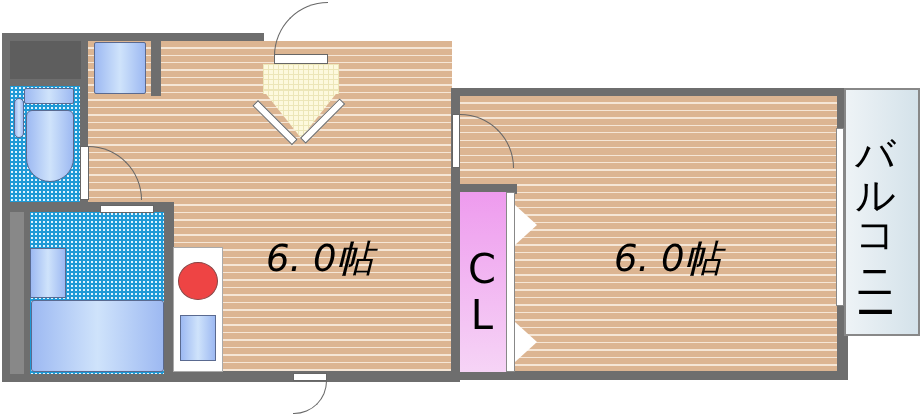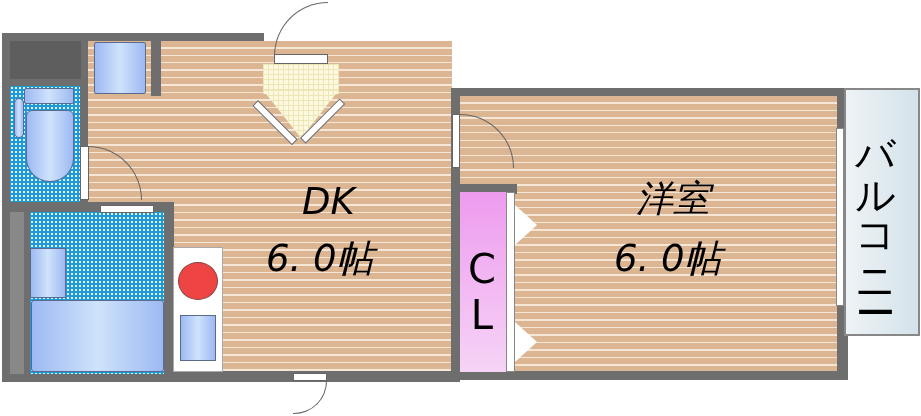--- a/index.html
+++ b/index.html
@@ -69,19 +69,17 @@
 
   <div class="abs wall" style="left:451px;top:184px;width:66px;height:10px;"></div>
   <div class="abs" style="left:460px;top:192px;width:46px;height:180px;background:linear-gradient(to bottom,#ee9bee,#f6d4f6);"></div>
   <div class="abs" style="left:506px;top:192px;width:9px;height:180px;background:#fff;border:1px solid #888;"></div>
   <div class="abs" style="left:515px;top:205px;width:22px;height:40px;background:#fff;clip-path:polygon(0 0,100% 50%,0 100%);"></div>
   <div class="abs" style="left:515px;top:322px;width:22px;height:40px;background:#fff;clip-path:polygon(0 0,100% 50%,0 100%);"></div>
 
   <div class="abs" style="left:836px;top:128px;width:8px;height:178px;background:#fff;border:1px solid #888;"></div>
   <div class="abs" style="left:844px;top:88px;width:76px;height:248px;background:linear-gradient(to right,#eef3f6,#d4e2ea);border:2px solid #888;"></div>
 
-  <div class="label" style="left:302px;top:183px;">DK</div>
   <div class="label" style="left:266px;top:240px;">6. 0帖</div>
-  <div class="label" style="left:636px;top:180px;">洋室</div>
   <div class="label" style="left:614px;top:240px;">6. 0帖</div>
   <div class="vlabel" style="left:462px;top:246px;">CL</div>
   <div class="vlabel" style="left:856px;top:110px;">バルコニー</div>
 </div>
 
 </body></html>

